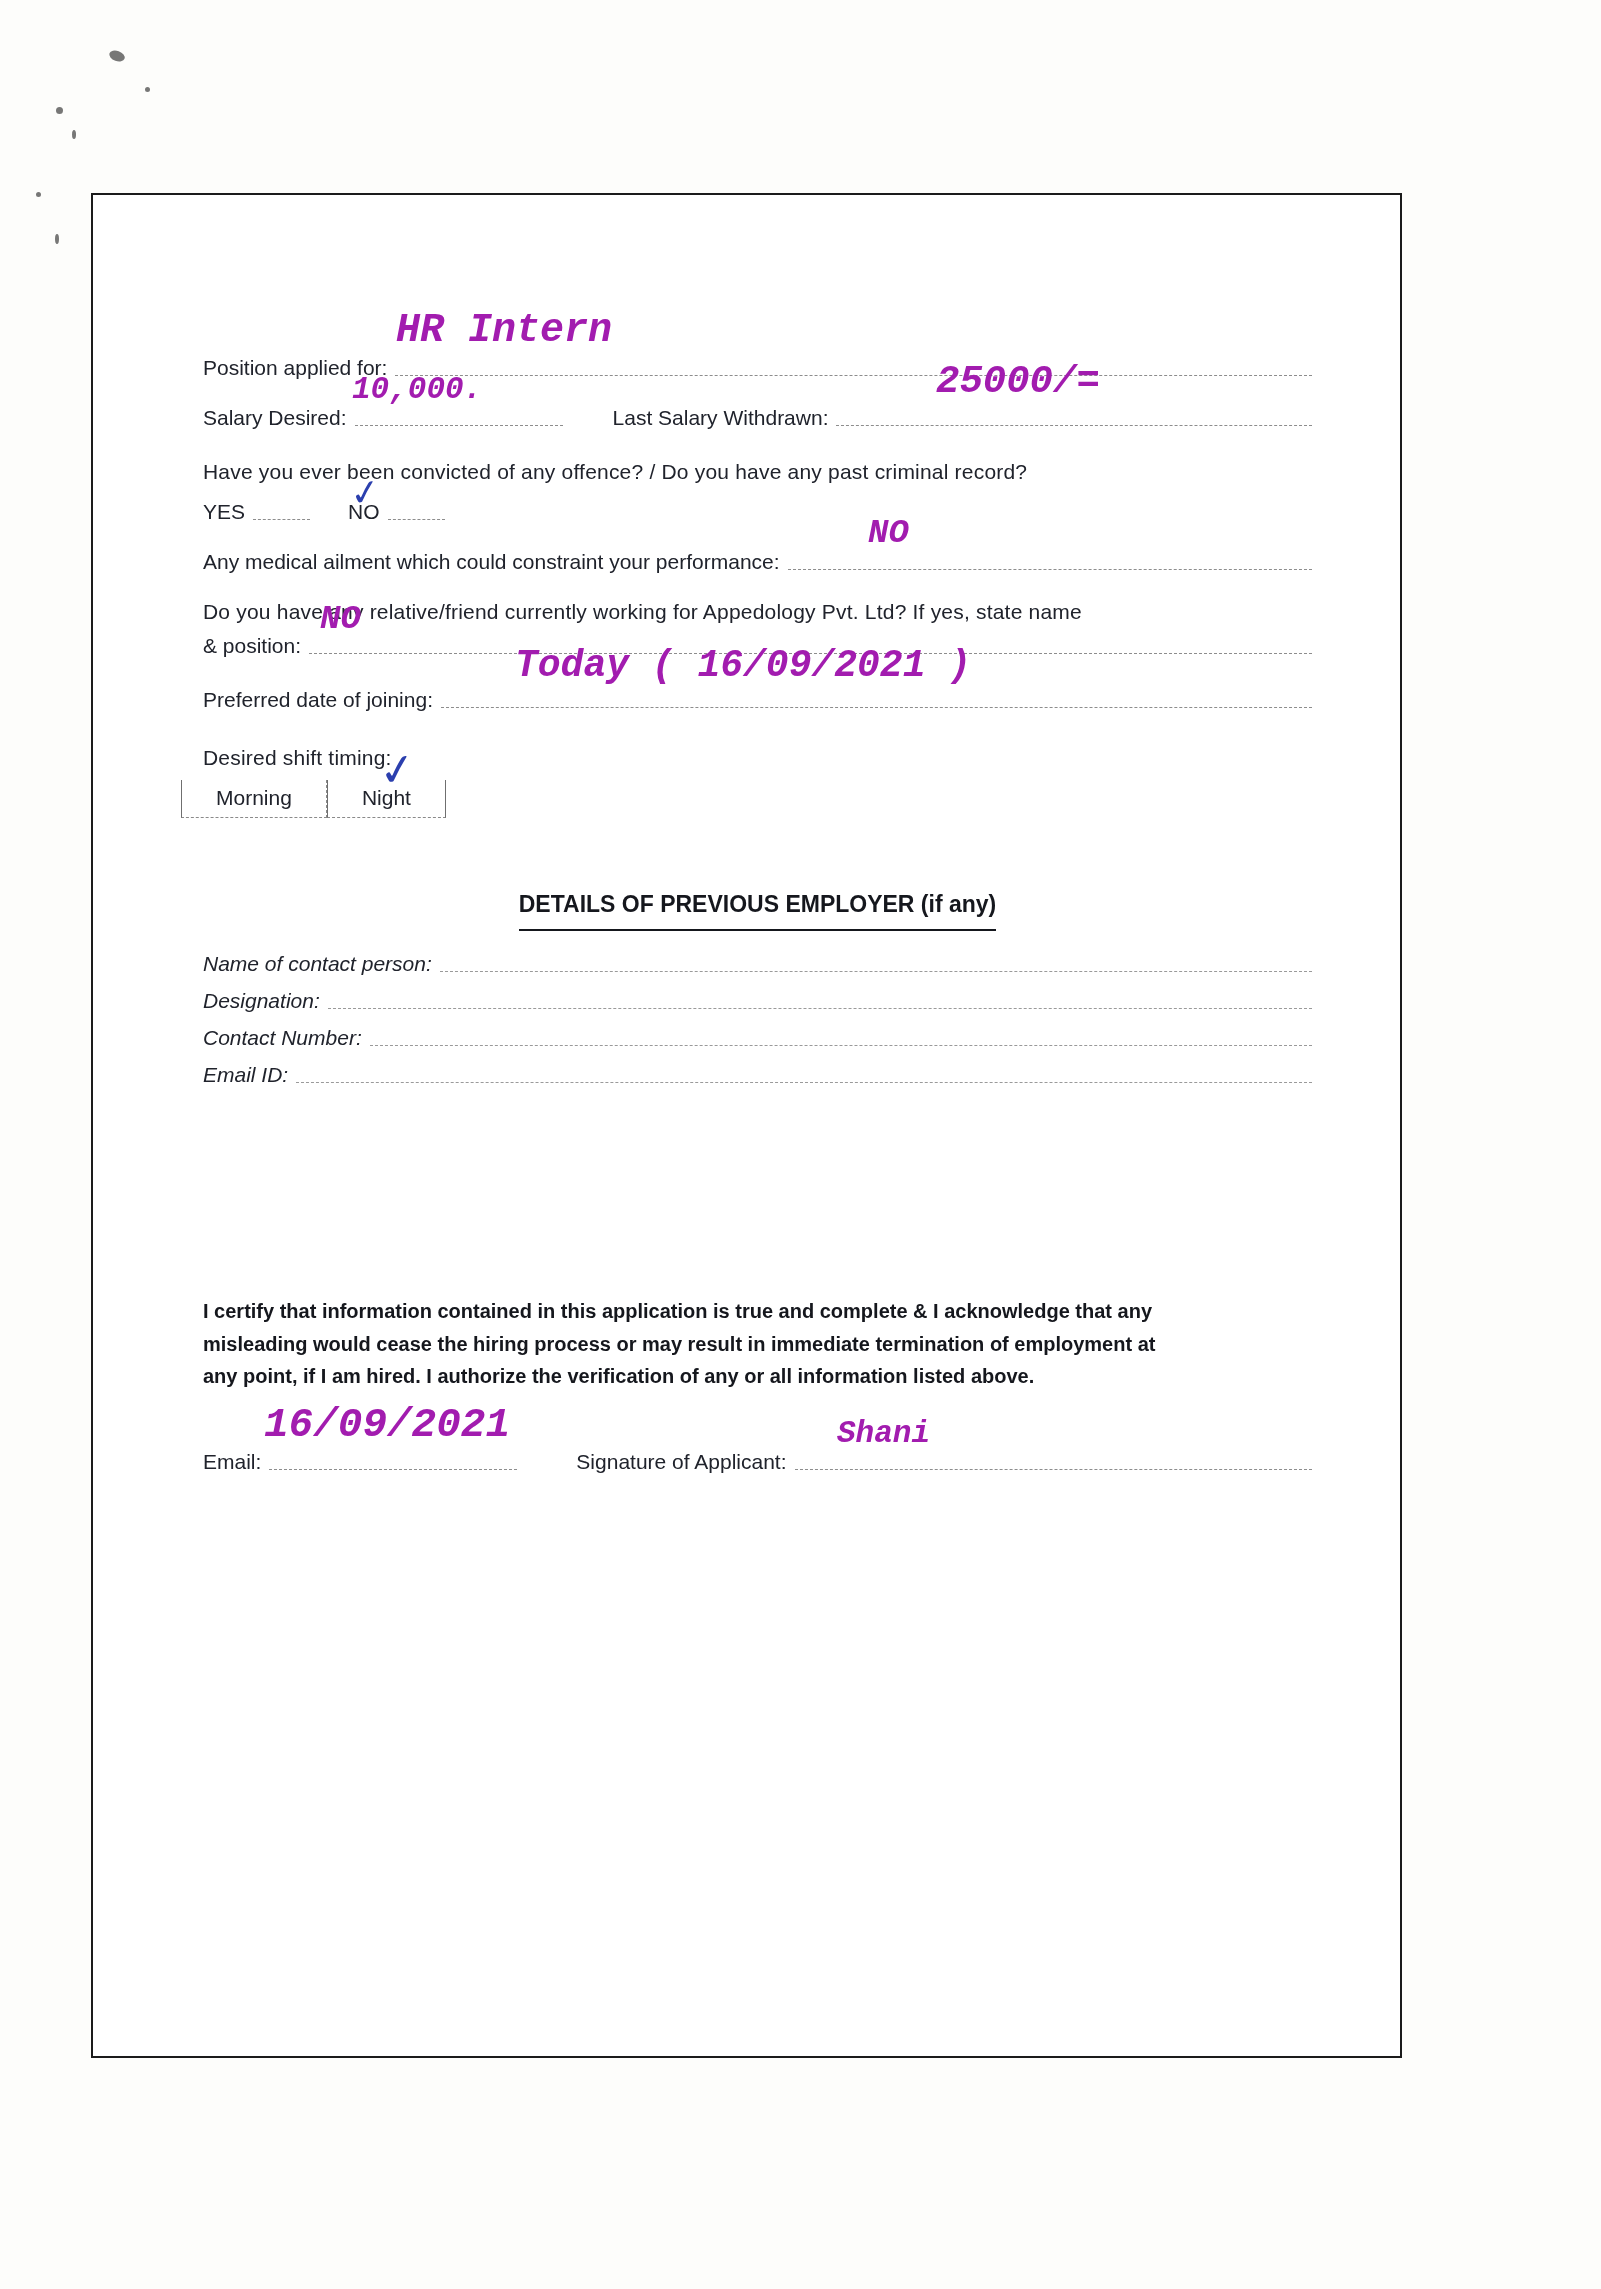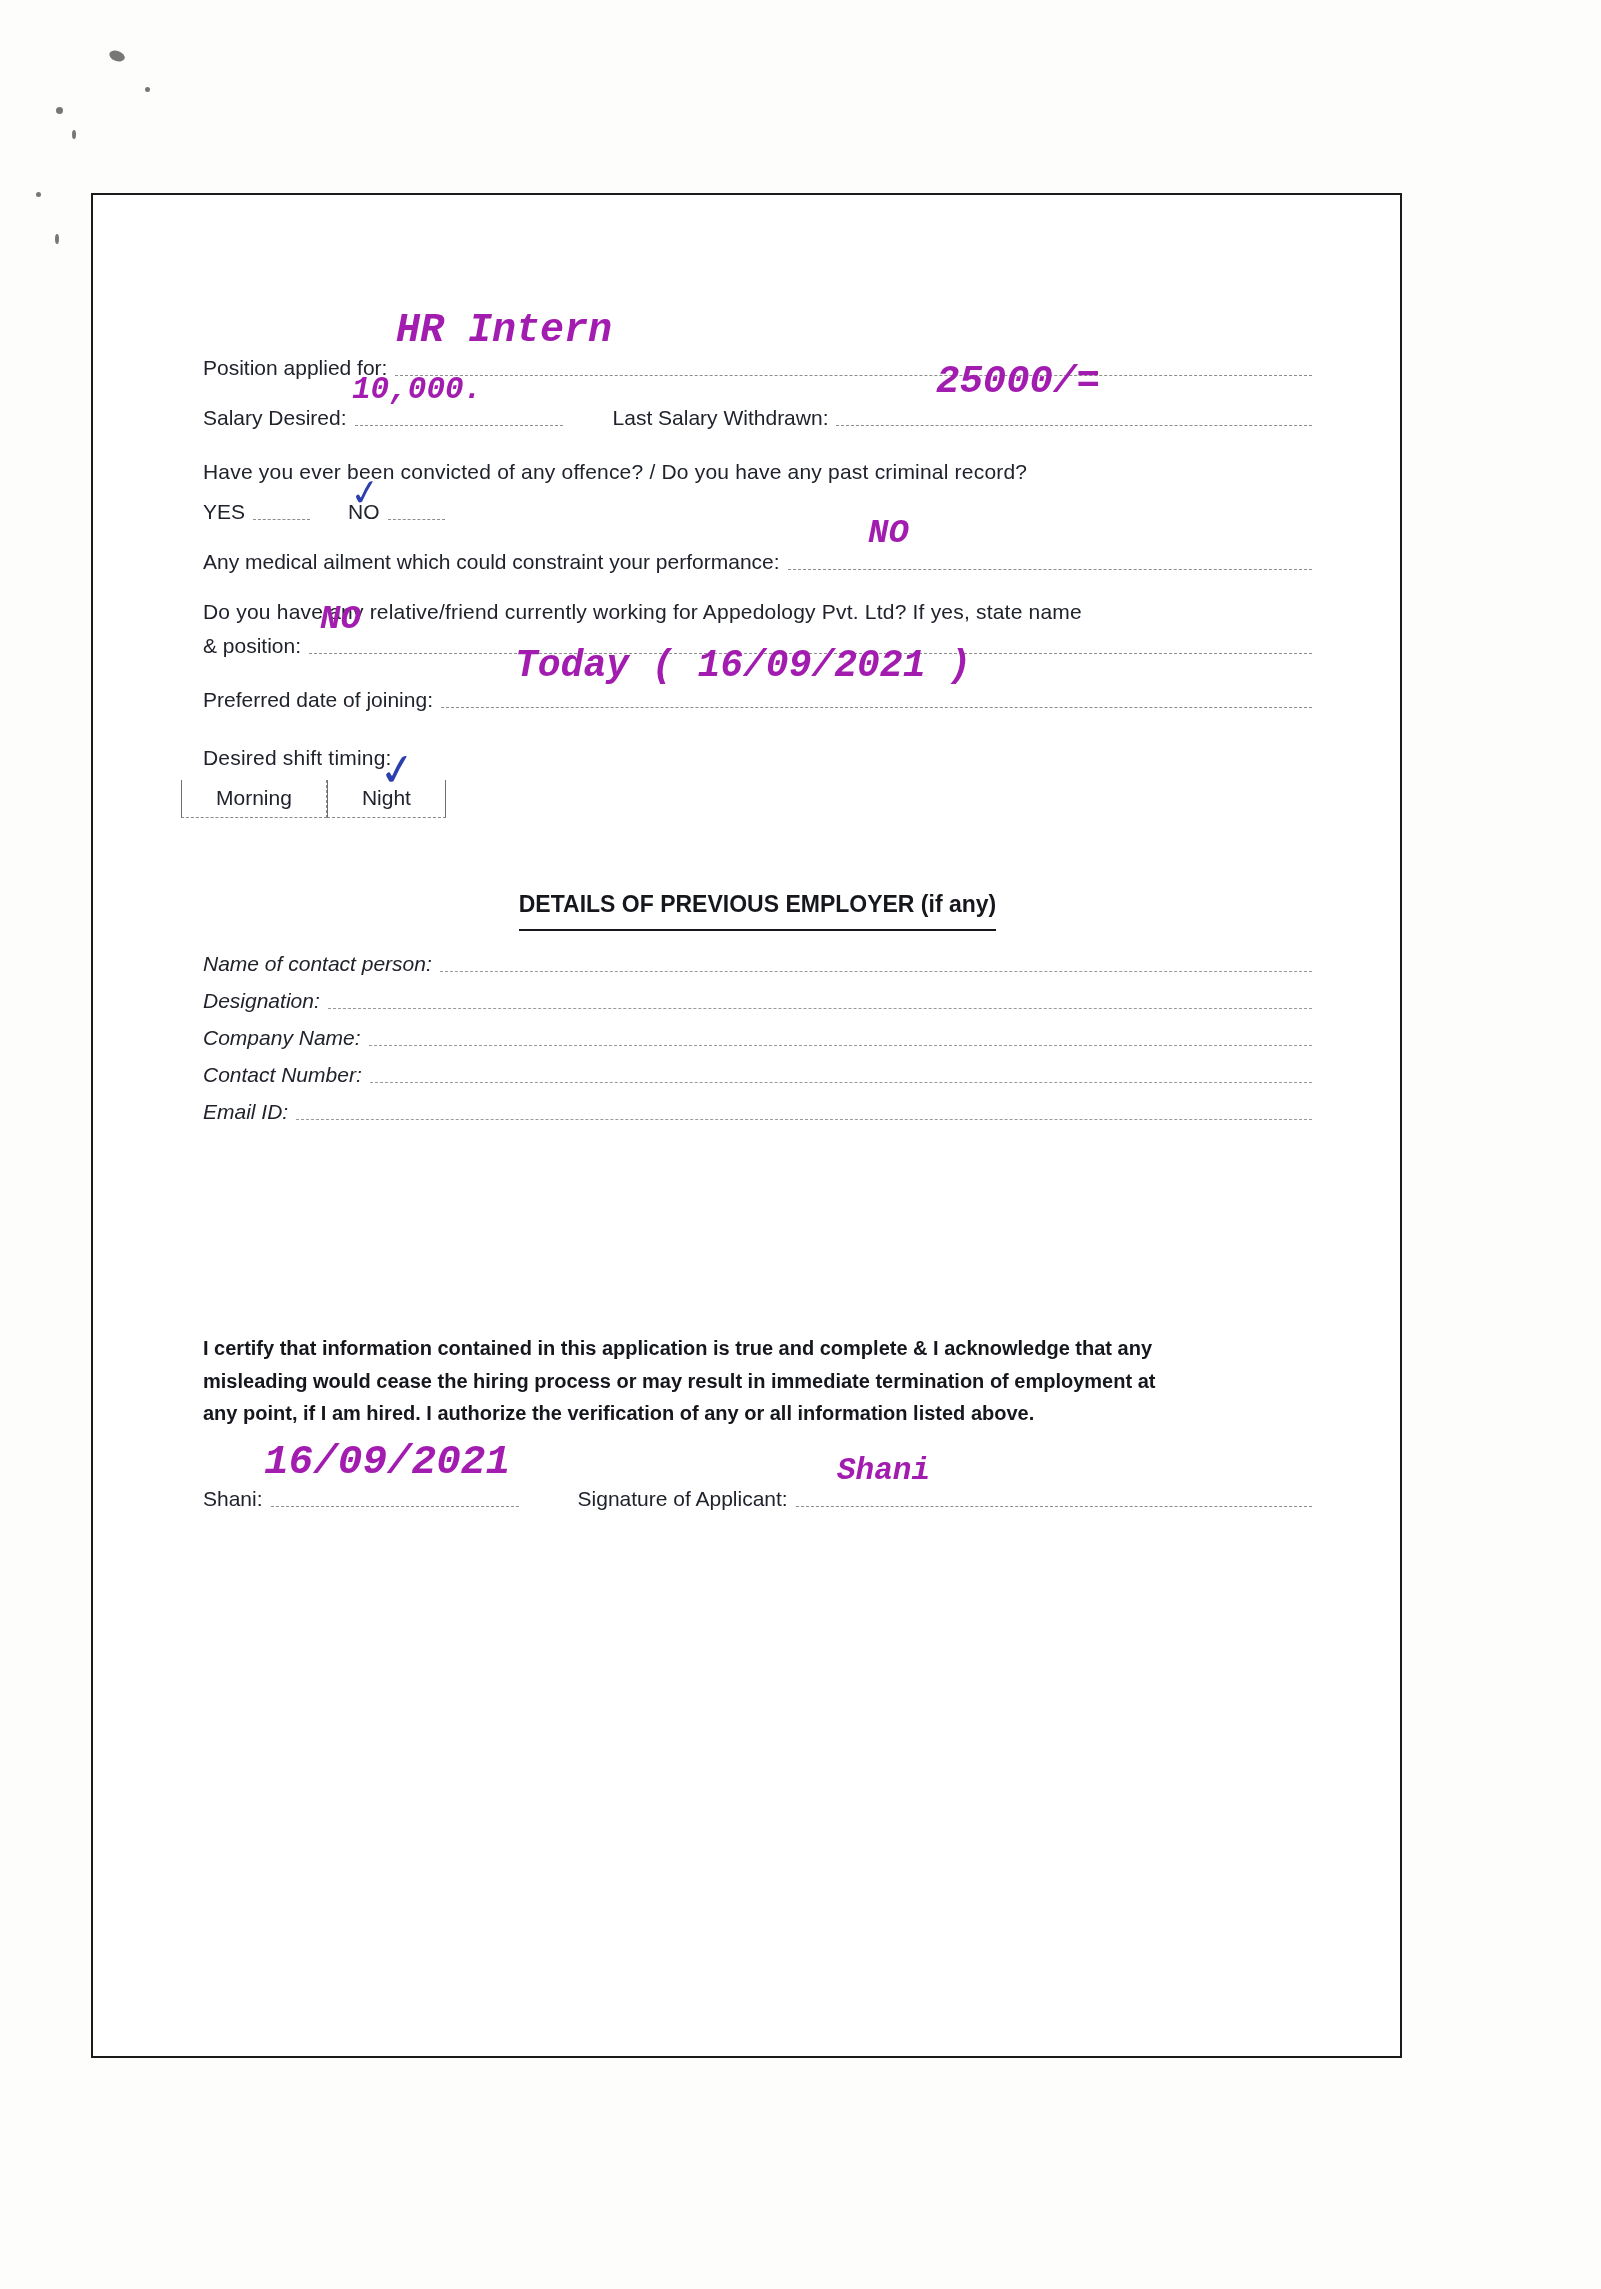--- a/index.html
+++ b/index.html
@@ -252,40 +252,36 @@
 
   <div class="emp-row">
     <span class="label">Name of contact person:</span>
     <span class="rule solidish"></span>
   </div>
   <div class="emp-row">
     <span class="label">Designation:</span>
     <span class="rule solidish"></span>
   </div>
   <div class="emp-row">
-    <span class="label">Company Name:</span>
-    <span class="rule solidish"></span>
-  </div>
-  <div class="emp-row">
     <span class="label">Contact Number:</span>
     <span class="rule solidish"></span>
   </div>
   <div class="emp-row">
     <span class="label">Email ID:</span>
     <span class="rule solidish"></span>
   </div>
 
   <div class="certify">
     <div>I certify that information contained in this application is true and complete &amp; I acknowledge that any</div>
     <div>misleading would cease the hiring process or may result in immediate termination of employment at</div>
     <div>any point, if I am hired. I authorize the verification of any or all information listed above.</div>
   </div>
 
   <div class="sign-row">
-    <span class="label">Shani:</span>
+    <span class="label">Email:</span>
     <span class="date-rule"></span>
     <span class="label">Signature of Applicant:</span>
     <span class="sig-rule"></span>
     <span class="hand" style="left:61px;top:-48px;font-size:41px;">16/09/2021</span>
     <span class="hand" style="left:634px;top:-34px;font-size:31px;">Shani</span>
   </div>
 
 </div>
 
 

